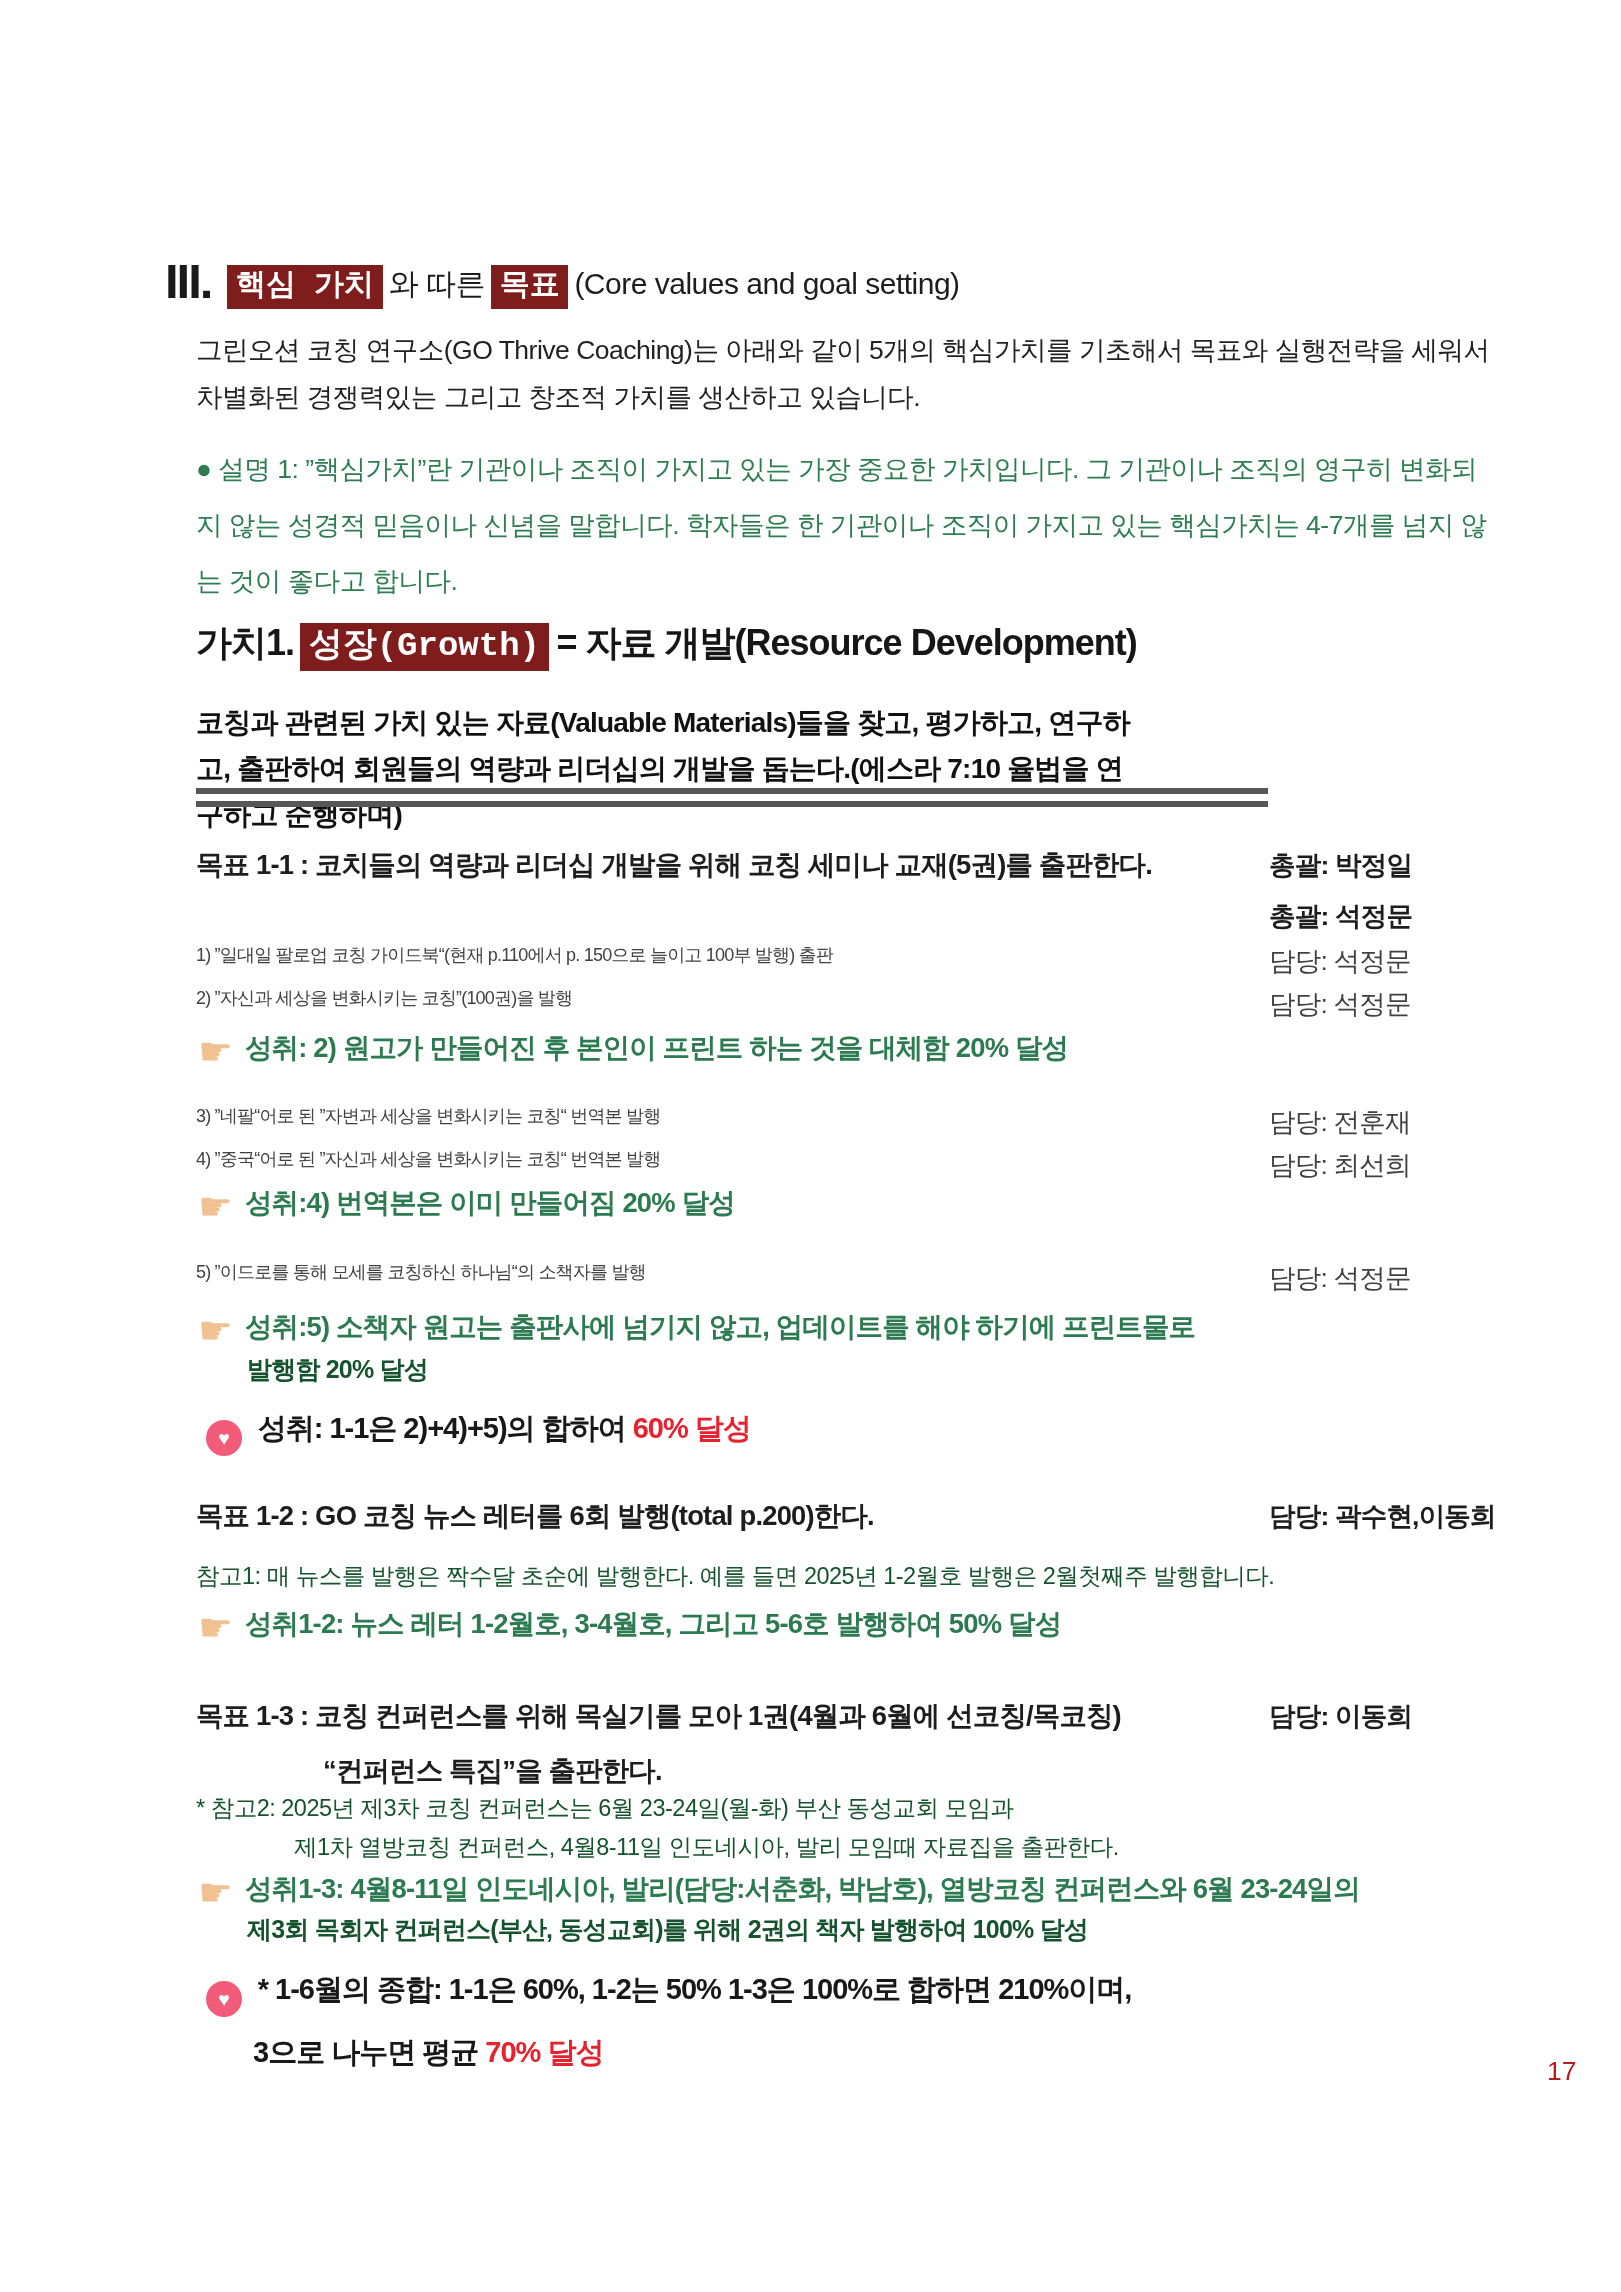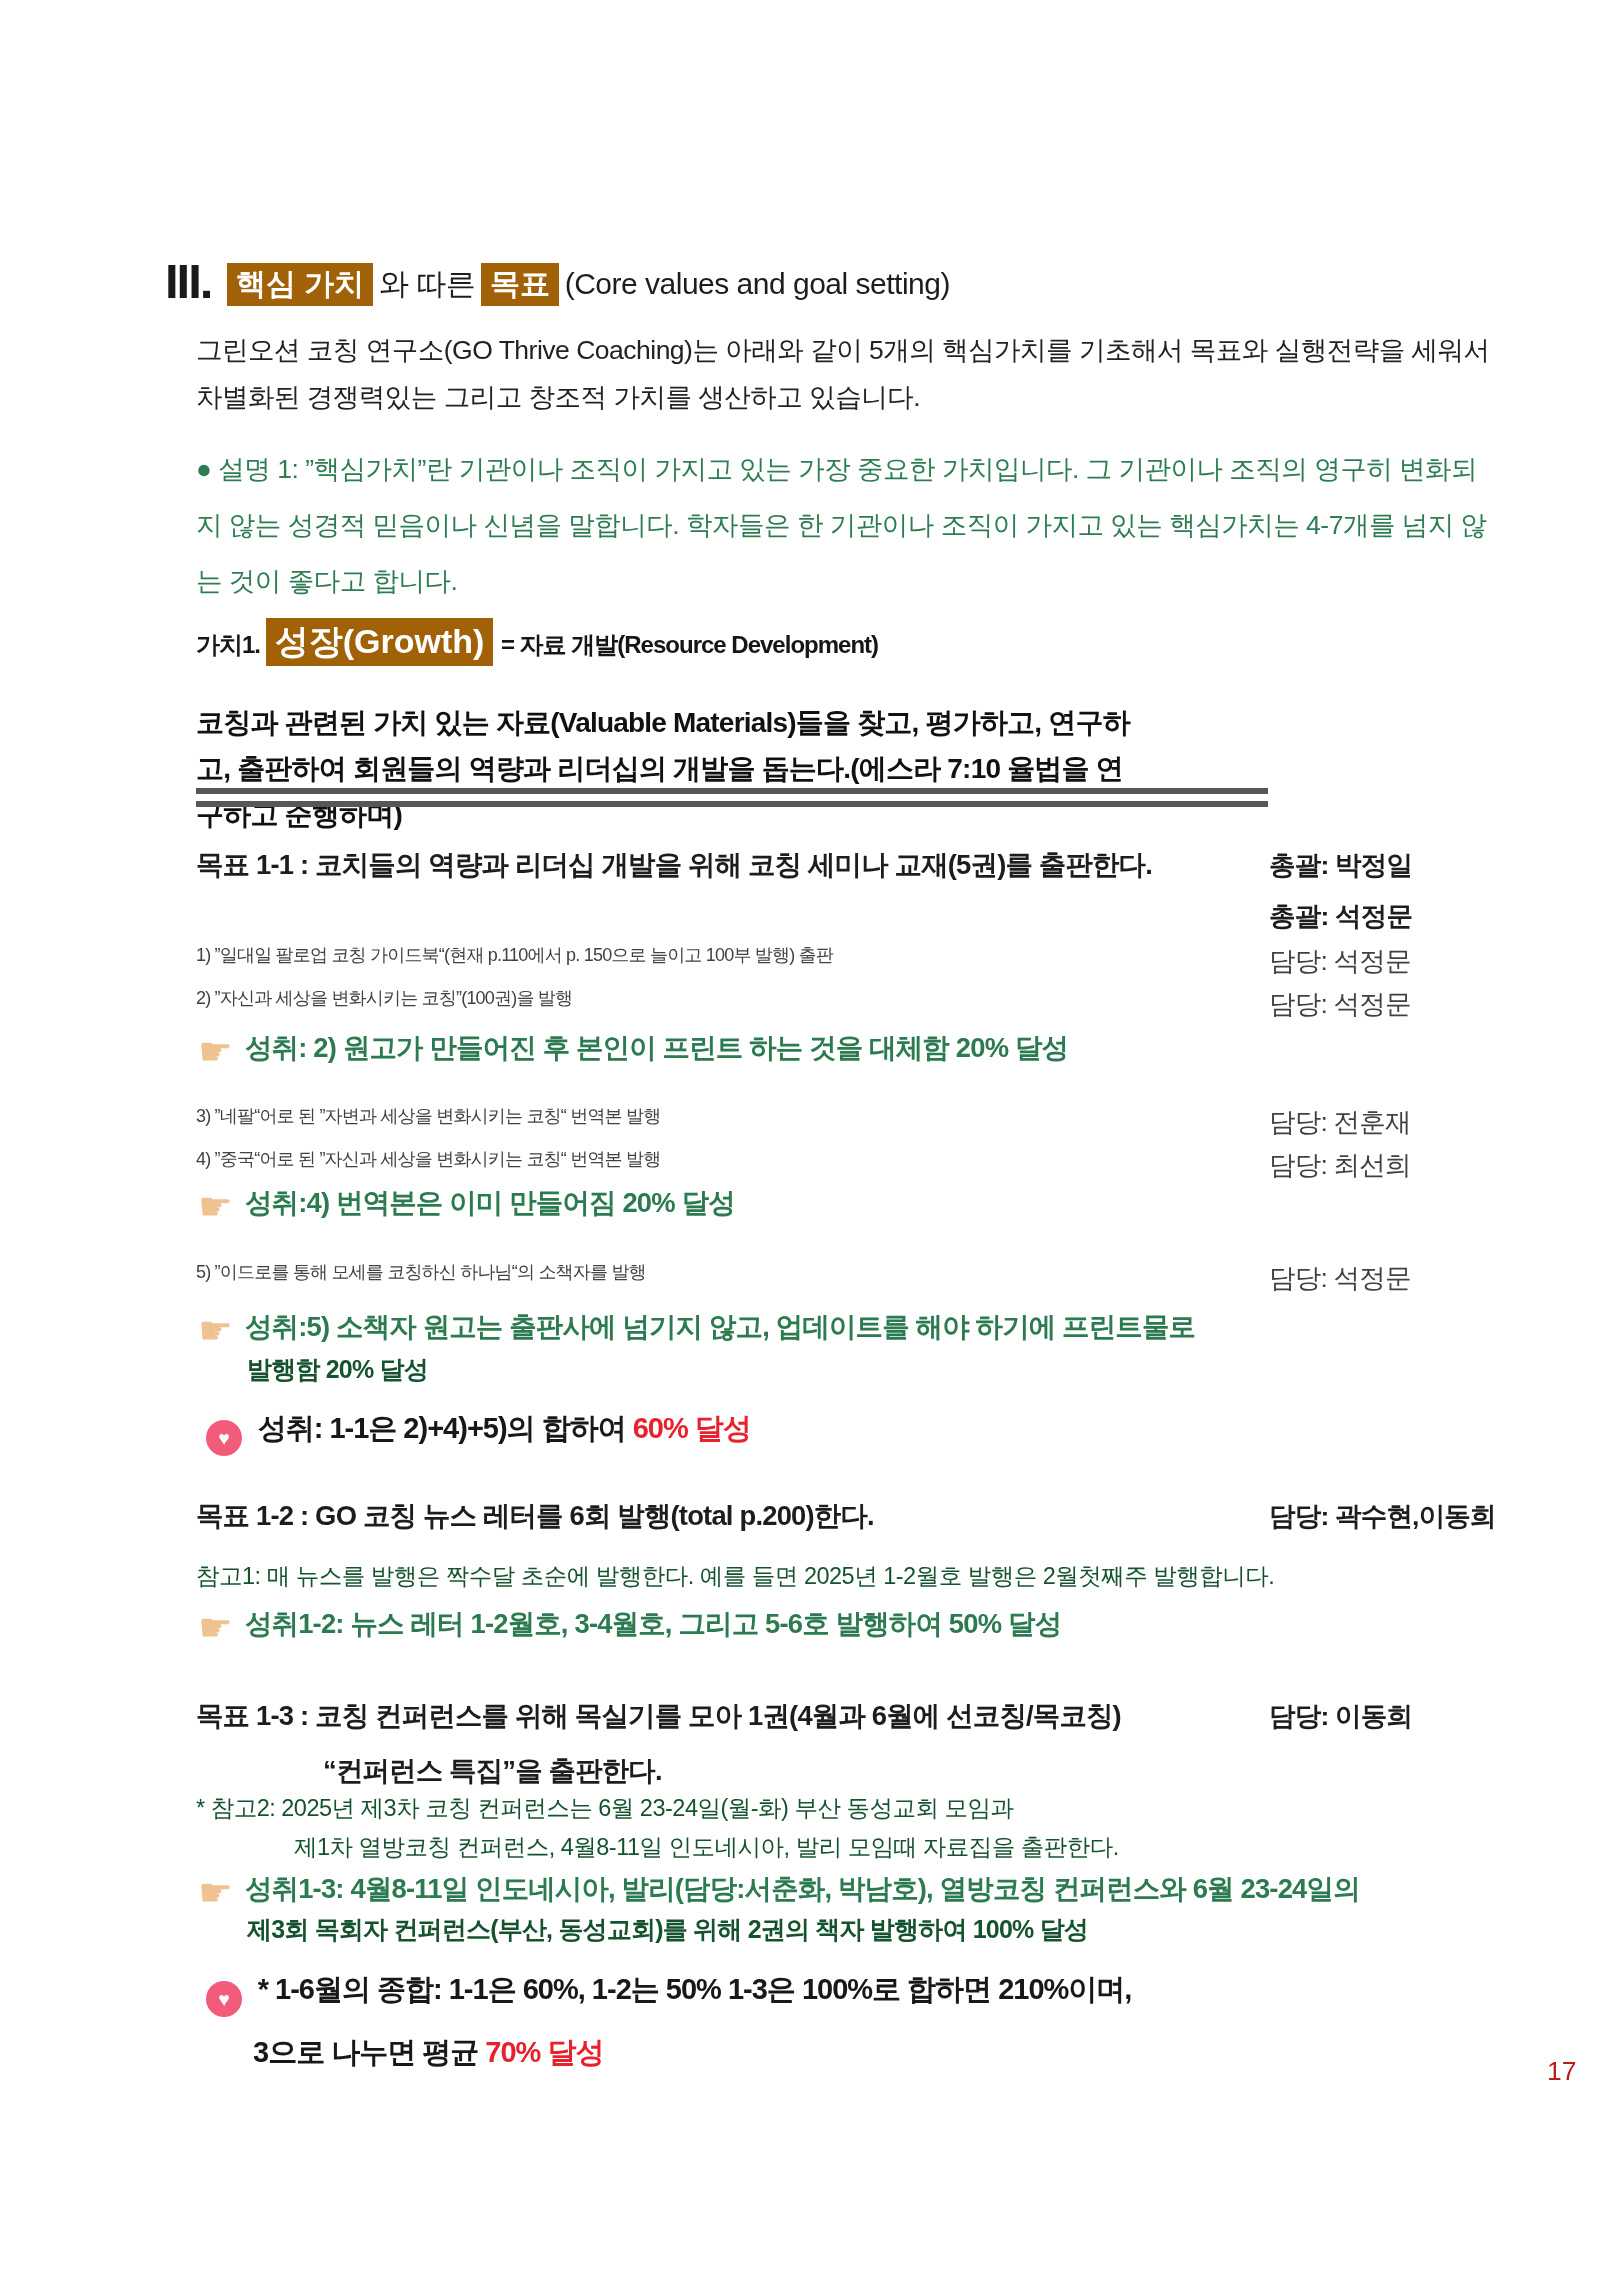--- a/index.html
+++ b/index.html
@@ -7,31 +7,31 @@
     position:relative;
     width:1621px; height:2293px;
     background:#ffffff;
     font-family:"Liberation Sans", sans-serif;
     overflow:hidden;
   }
 
   
   .title-row { position:absolute; left:165px; top:253px; white-space:nowrap; }
   .title-num { font-size:49px; font-weight:800; color:#1a1a1a; letter-spacing:-2px; margin-right:9.8px; vertical-align:-3.9px; }
-  .chip { background:#a16207; color:#ffffff; font-weight:700; padding:3.9px 8.8px 5.9px 8.8px; }
+  .chip { background:#7f1d1d; color:#ffffff; font-weight:700; padding:3.9px 8.8px 5.9px 8.8px;font-family:Liberation Mono, monospace; }
   .title-chip { font-size:30px; margin:0 5.9px; }
   .title-mid, .title-suffix { font-size:30px; font-weight:500; color:#1d1d1d; letter-spacing:-0.5px; }
 
   
   .intro { position:absolute; left:196px; top:327px; width:1294px; font-size:26.5px; line-height:47px; color:#222222; letter-spacing:-0.5px; }
   .note1 { position:absolute; left:196px; top:441px; width:1304px; font-size:26.5px; line-height:56px; color:#2e7d52; letter-spacing:-0.5px; }
 
   
   .value1-row { position:absolute; left:196px; top:619px; white-space:nowrap; }
-  .value1-prefix, .value1-suffix { font-size:24px; font-weight:800; color:#161616; letter-spacing:-1px; }
+  .value1-prefix, .value1-suffix { font-size:36px; font-weight:800; color:#161616; letter-spacing:-1px; }
   .value1-chip { font-size:34px; margin:0 7.8px 0 5.9px; }
   .value1-desc { position:absolute; left:196px; top:700px; width:936px; font-size:28px; line-height:46px; font-weight:800; color:#111111; letter-spacing:-0.8px; }
 
   .double-rule { position:absolute; left:196px; top:788px; width:1072px; height:18.6px;
     border-top:6.9px solid #575757; border-bottom:6.9px solid #575757; box-sizing:border-box; }
 
   
   .goal-row { position:absolute; left:196px; width:1333px; white-space:nowrap; }
   .goal-heading { font-size:27.4px; font-weight:700; color:#1d1d1d; letter-spacing:-0.8px; }
   .item-text { font-size:18px; font-weight:400; color:#414141; letter-spacing:-0.8px; }

